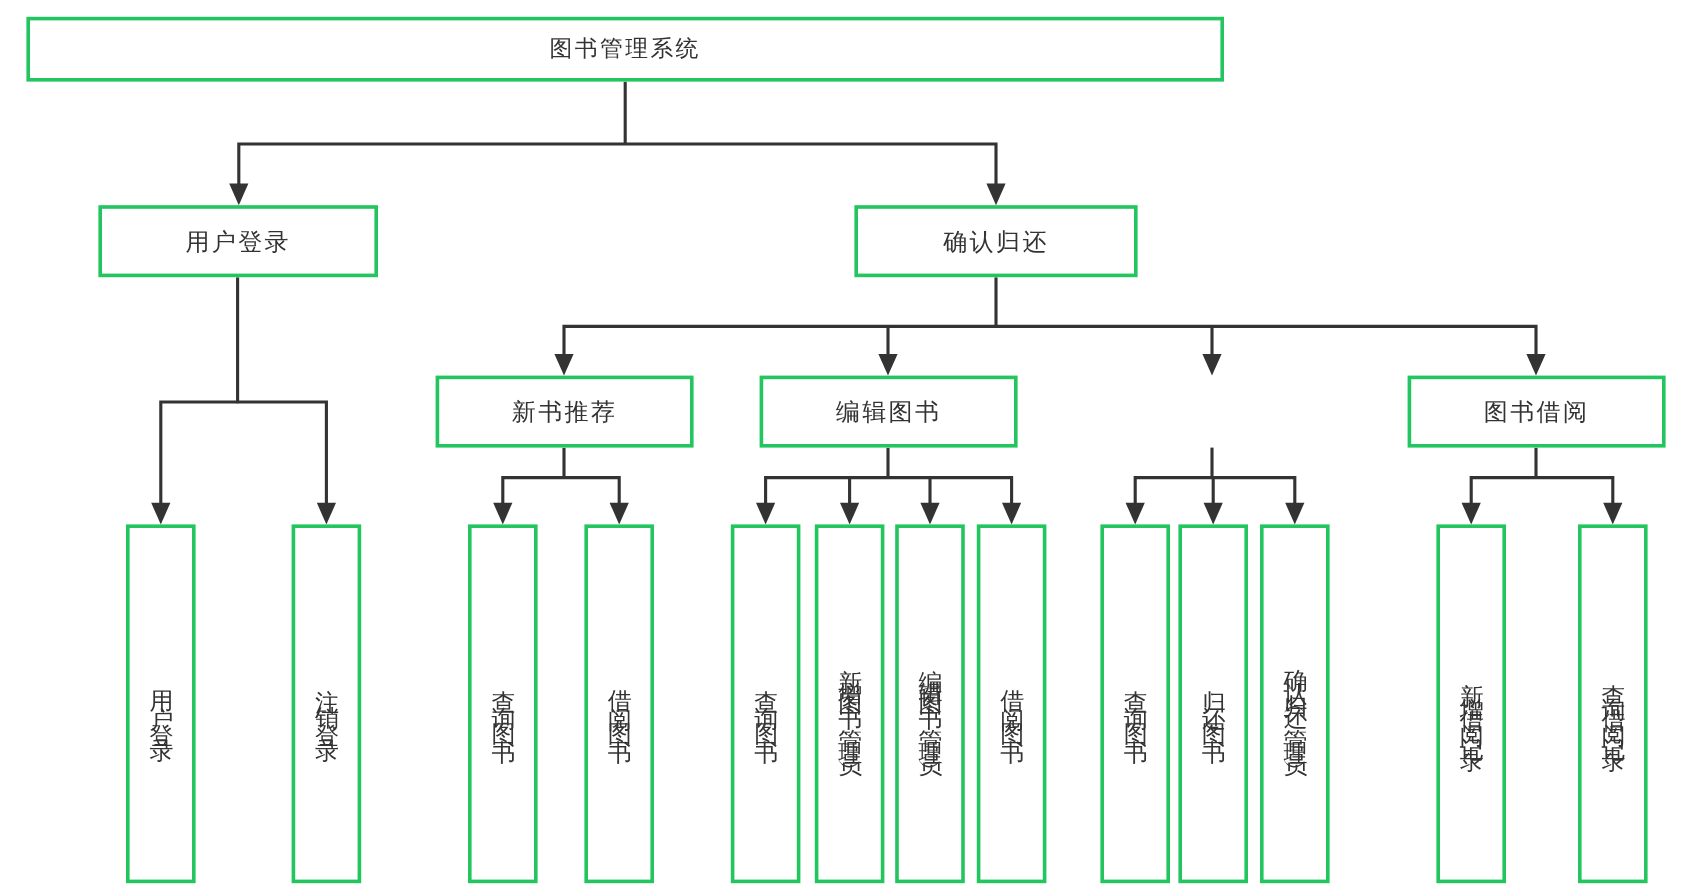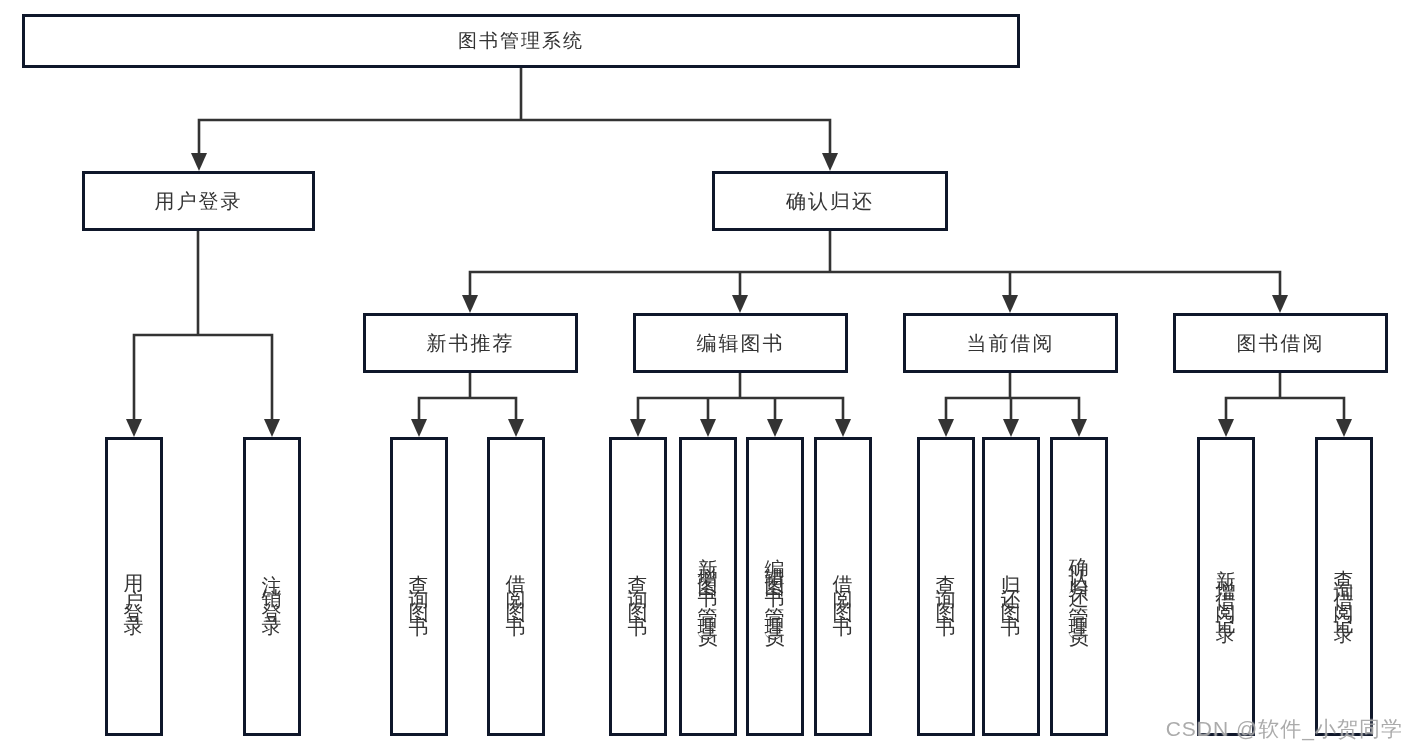--- a/index.html
+++ b/index.html
@@ -13,21 +13,21 @@
   }
   #wires {
     position: absolute;
     left: 0; top: 0;
     width: 1405px; height: 747px;
     z-index: 1;
   }
   .node {
     position: absolute;
     box-sizing: border-box;
-    border: 3px solid #0f172a;
+    border: 3px solid #22c55e;
     background: #ffffff;
     color: #333333;
     display: flex;
     align-items: center;
     justify-content: center;
     z-index: 2;
   }
   .node.h span {
     font-size: 20px;
     letter-spacing: 2px;
@@ -123,23 +123,20 @@
   <div class="node h" style="left:712px; top:171px; width:236px; height:60px">
     <span>确认归还</span>
   </div>
 
   <div class="node h" style="left:363px; top:313px; width:215px; height:60px">
     <span>新书推荐</span>
   </div>
   <div class="node h" style="left:633px; top:313px; width:215px; height:60px">
     <span>编辑图书</span>
   </div>
-  <div class="node h" style="left:903px; top:313px; width:215px; height:60px">
-    <span>当前借阅</span>
-  </div>
   <div class="node h" style="left:1173px; top:313px; width:215px; height:60px">
     <span>图书借阅</span>
   </div>
 
   <div class="node v v4" style="left:105px; top:437px; width:58px; height:299px">
     <span>用户登录</span>
   </div>
   <div class="node v v4" style="left:243px; top:437px; width:58px; height:299px">
     <span>注销登录</span>
   </div>
@@ -174,15 +171,14 @@
     <span>确认归还（管理员）</span>
   </div>
 
   <div class="node v v6" style="left:1197px; top:437px; width:58px; height:299px">
     <span>新增借阅记录</span>
   </div>
   <div class="node v v6" style="left:1315px; top:437px; width:58px; height:299px">
     <span>查询借阅记录</span>
   </div>
 
-  <div id="watermark">CSDN @软件_小贺同学</div>
 
 </div>
 
 </body></html>

